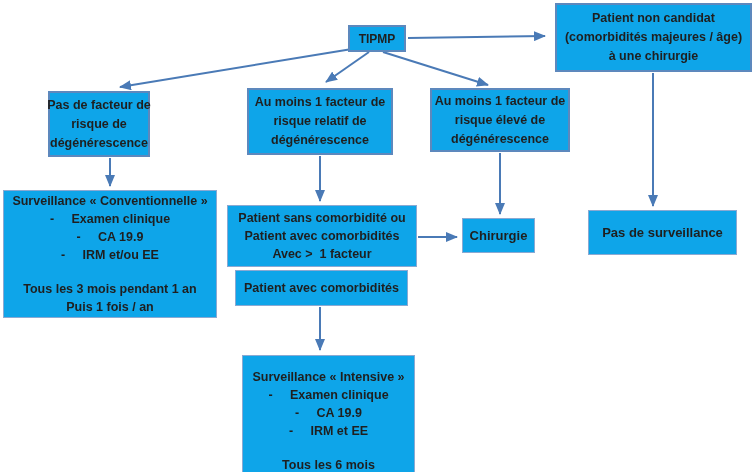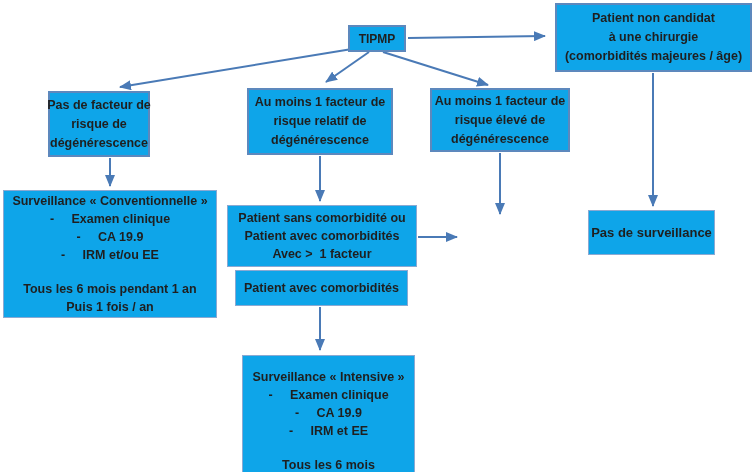--- a/index.html
+++ b/index.html
@@ -37,21 +37,21 @@
   
   #n-tipmp              { left: 348px; top: 25px;  width: 58px;  height: 27px; font-size: 12px; }
   #n-patient-non-candidat { left: 555px; top: 3px; width: 197px; height: 69px; line-height: 19px; }
   #n-pas-facteur        { left: 48px;  top: 91px;  width: 102px; height: 66px; line-height: 19px; }
   #n-facteur-relatif    { left: 247px; top: 88px;  width: 146px; height: 67px; line-height: 19px; }
   #n-facteur-eleve      { left: 430px; top: 88px;  width: 140px; height: 64px; line-height: 19px; }
   #n-surv-conv          { left: 3px;   top: 190px; width: 214px; height: 128px; }
   #n-patient-sans       { left: 227px; top: 205px; width: 190px; height: 62px; }
   #n-patient-avec       { left: 235px; top: 270px; width: 173px; height: 36px; }
   #n-chirurgie          { left: 462px; top: 218px; width: 73px;  height: 35px; font-size: 13px; }
-  #n-pas-surv           { left: 588px; top: 210px; width: 127px; height: 45px; font-size: 13px; }
+  #n-pas-surv           { left: 588px; top: 210px; width: 149px; height: 45px; font-size: 13px; }
   #n-surv-int           { left: 242px; top: 355px; width: 173px; height: 131px; }
 
   #edge-layer {
     position: absolute;
     left: 0; top: 0;
     width: 756px; height: 472px;
     pointer-events: none;
   }
   #edge-layer line { stroke: #4a7ab6; stroke-width: 2; }
 </style>
@@ -77,22 +77,22 @@
     <line x1="418" y1="237" x2="457" y2="237" marker-end="url(#ah)"></line>
     <line x1="320" y1="307" x2="320" y2="350" marker-end="url(#ah)"></line>
   </svg>
 
   <div class="box thick" id="n-tipmp">
     <div class="line">TIPMP</div>
   </div>
 
   <div class="box thick" id="n-patient-non-candidat">
     <div class="line">Patient non candidat</div>
+    <div class="line">(comorbidités majeures / âge)</div>
     <div class="line">à une chirurgie</div>
-    <div class="line">(comorbidités majeures / âge)</div>
   </div>
 
   <div class="box thick" id="n-pas-facteur">
     <div class="line">Pas de facteur de</div>
     <div class="line">risque de</div>
     <div class="line">dégénérescence</div>
   </div>
 
   <div class="box thick" id="n-facteur-relatif">
     <div class="line">Au moins 1 facteur de</div>
@@ -105,34 +105,37 @@
     <div class="line">risque élevé de</div>
     <div class="line">dégénérescence</div>
   </div>
 
   <div class="box" id="n-surv-conv">
     <div class="line">Surveillance « Conventionnelle »</div>
     <div class="line">-&nbsp;&nbsp;&nbsp;&nbsp;&nbsp;Examen clinique</div>
     <div class="line">-&nbsp;&nbsp;&nbsp;&nbsp;&nbsp;CA 19.9</div>
     <div class="line">-&nbsp;&nbsp;&nbsp;&nbsp;&nbsp;IRM et/ou EE</div>
     <div class="spacer"></div>
-    <div class="line">Tous les 6 mois pendant 1 an</div>
+    <div class="line">Tous les 3 mois pendant 1 an</div>
     <div class="line">Puis 1 fois / an</div>
   </div>
 
   <div class="box" id="n-patient-sans">
     <div class="line">Patient sans comorbidité ou</div>
     <div class="line">Patient avec comorbidités</div>
     <div class="line">Avec &gt;&nbsp; 1 facteur</div>
   </div>
 
   <div class="box" id="n-patient-avec">
     <div class="line">Patient avec comorbidités</div>
   </div>
 
+  <div class="box" id="n-chirurgie">
+    <div class="line">Chirurgie</div>
+  </div>
 
   <div class="box" id="n-pas-surv">
     <div class="line">Pas de surveillance</div>
   </div>
 
   <div class="box" id="n-surv-int">
     <div class="line">Surveillance « Intensive »</div>
     <div class="line">-&nbsp;&nbsp;&nbsp;&nbsp;&nbsp;Examen clinique</div>
     <div class="line">-&nbsp;&nbsp;&nbsp;&nbsp;&nbsp;CA 19.9</div>
     <div class="line">-&nbsp;&nbsp;&nbsp;&nbsp;&nbsp;IRM et EE</div>

